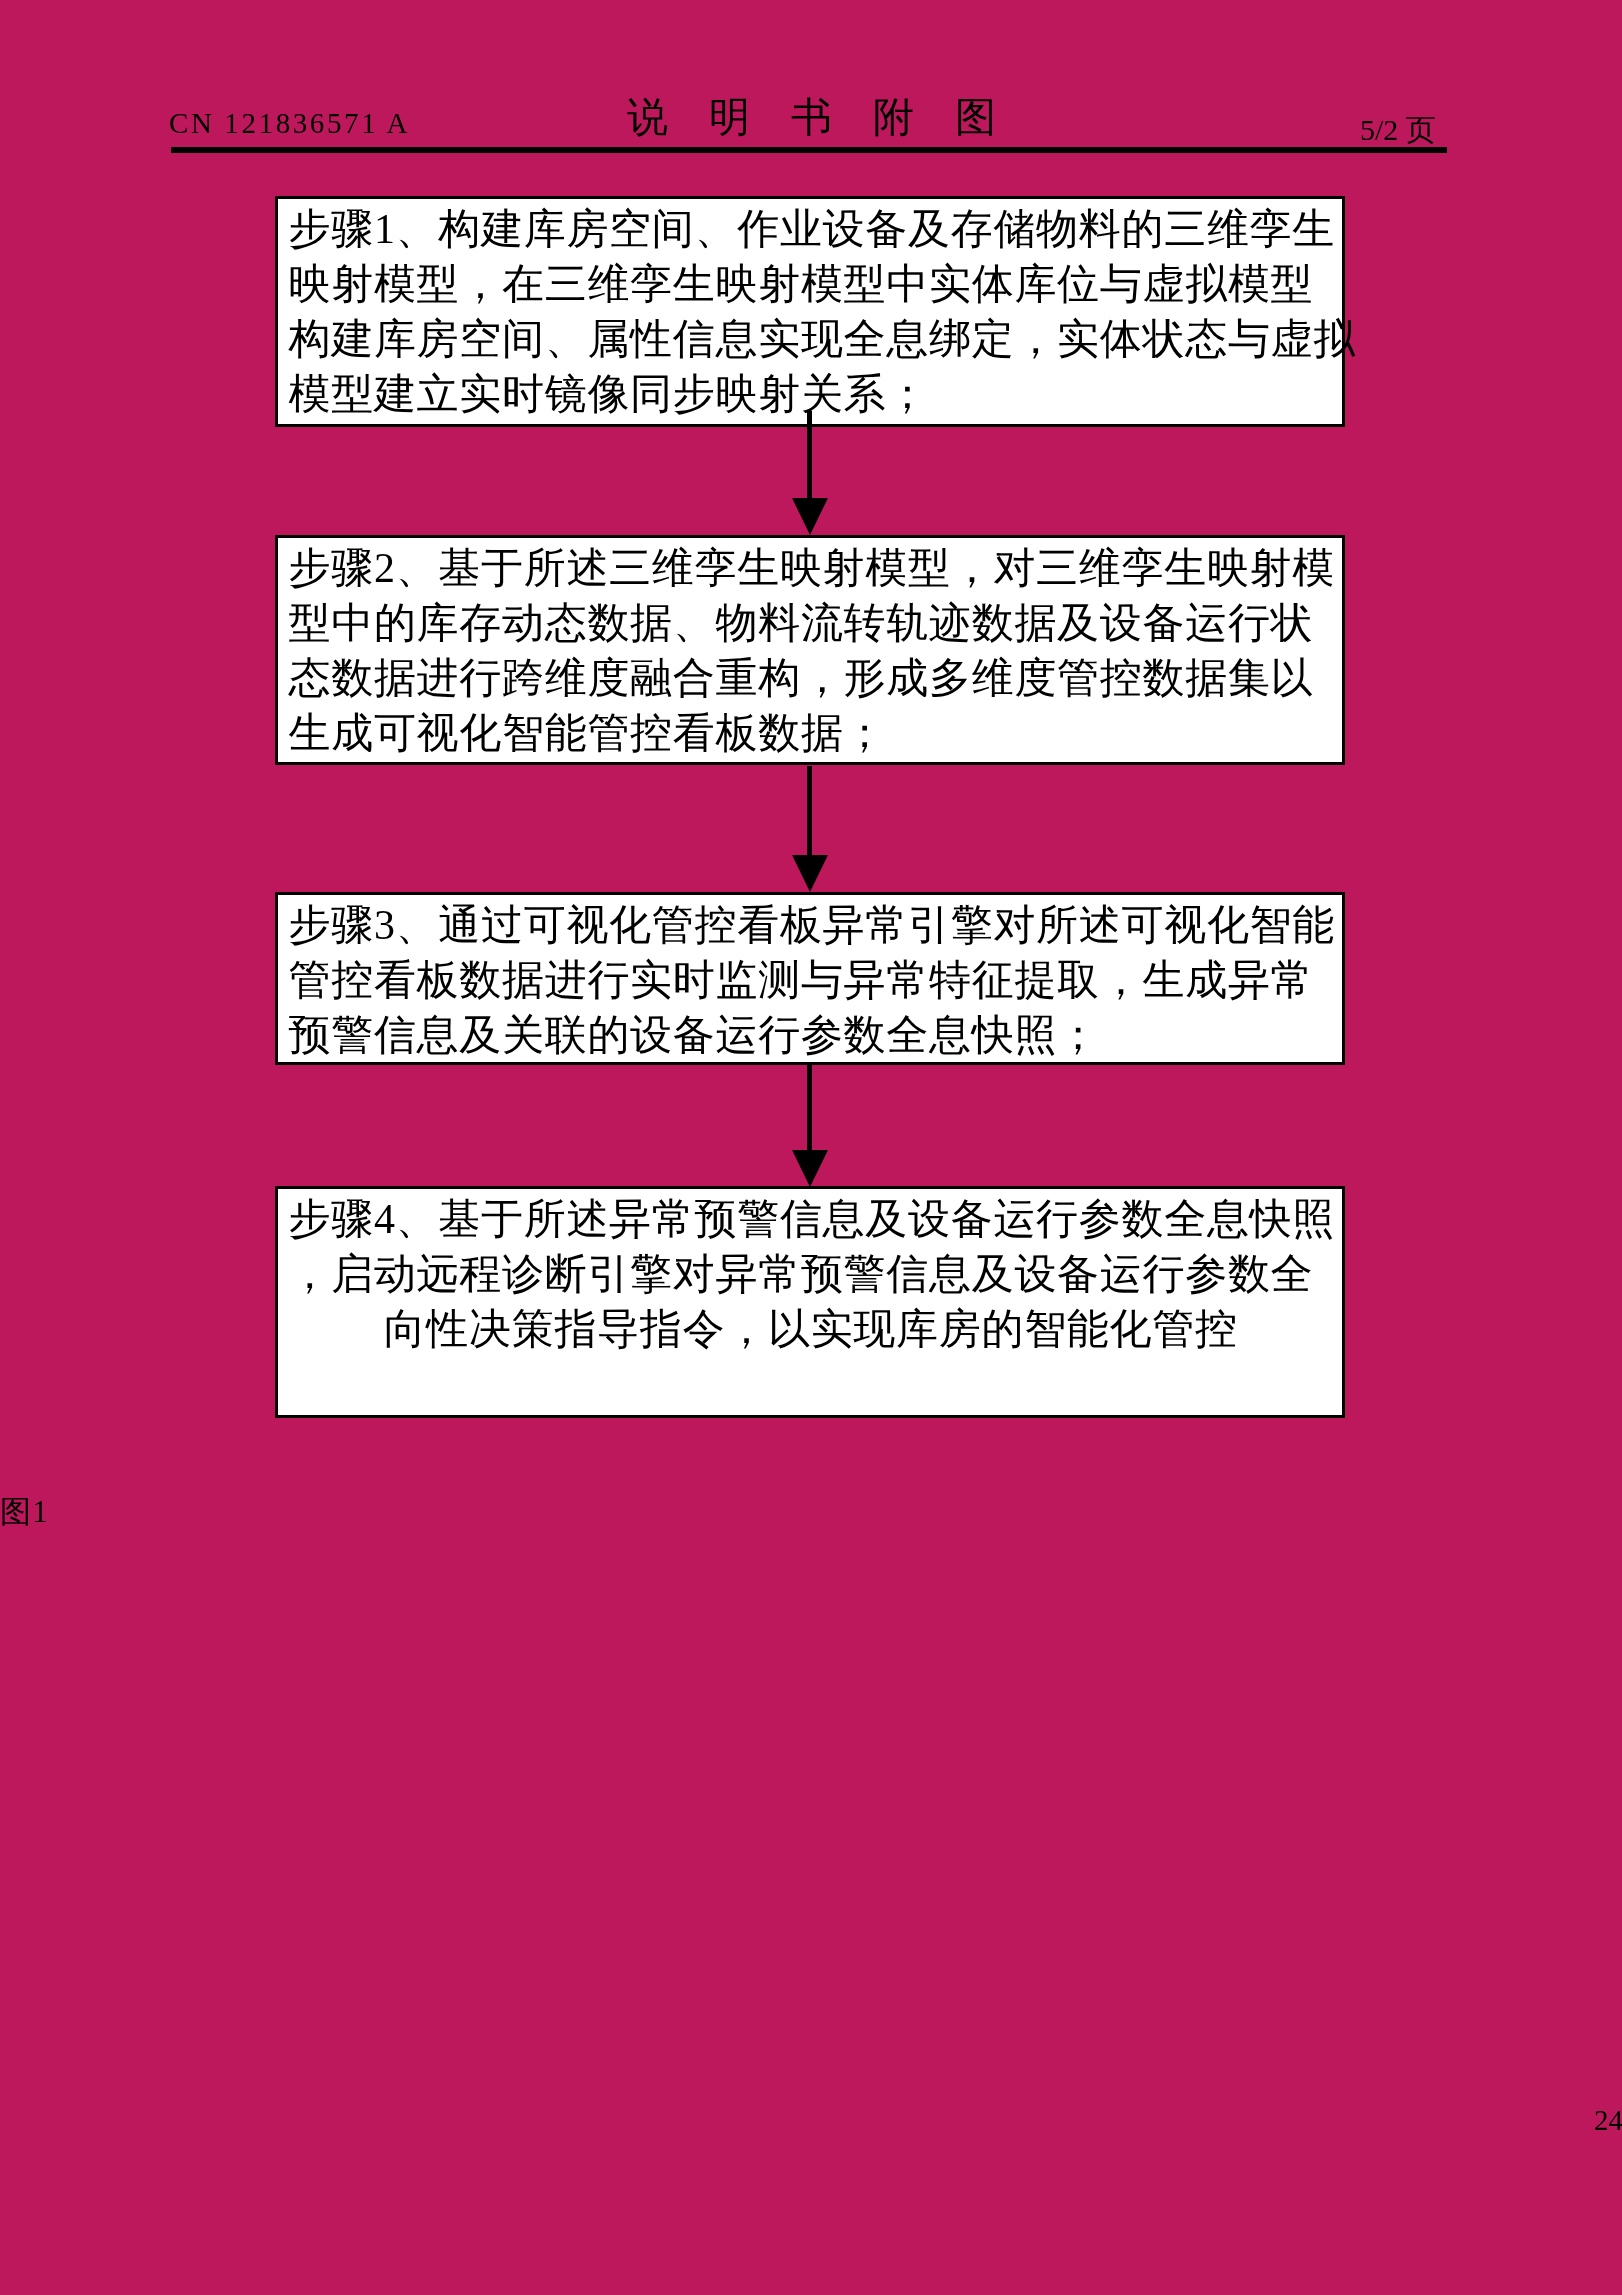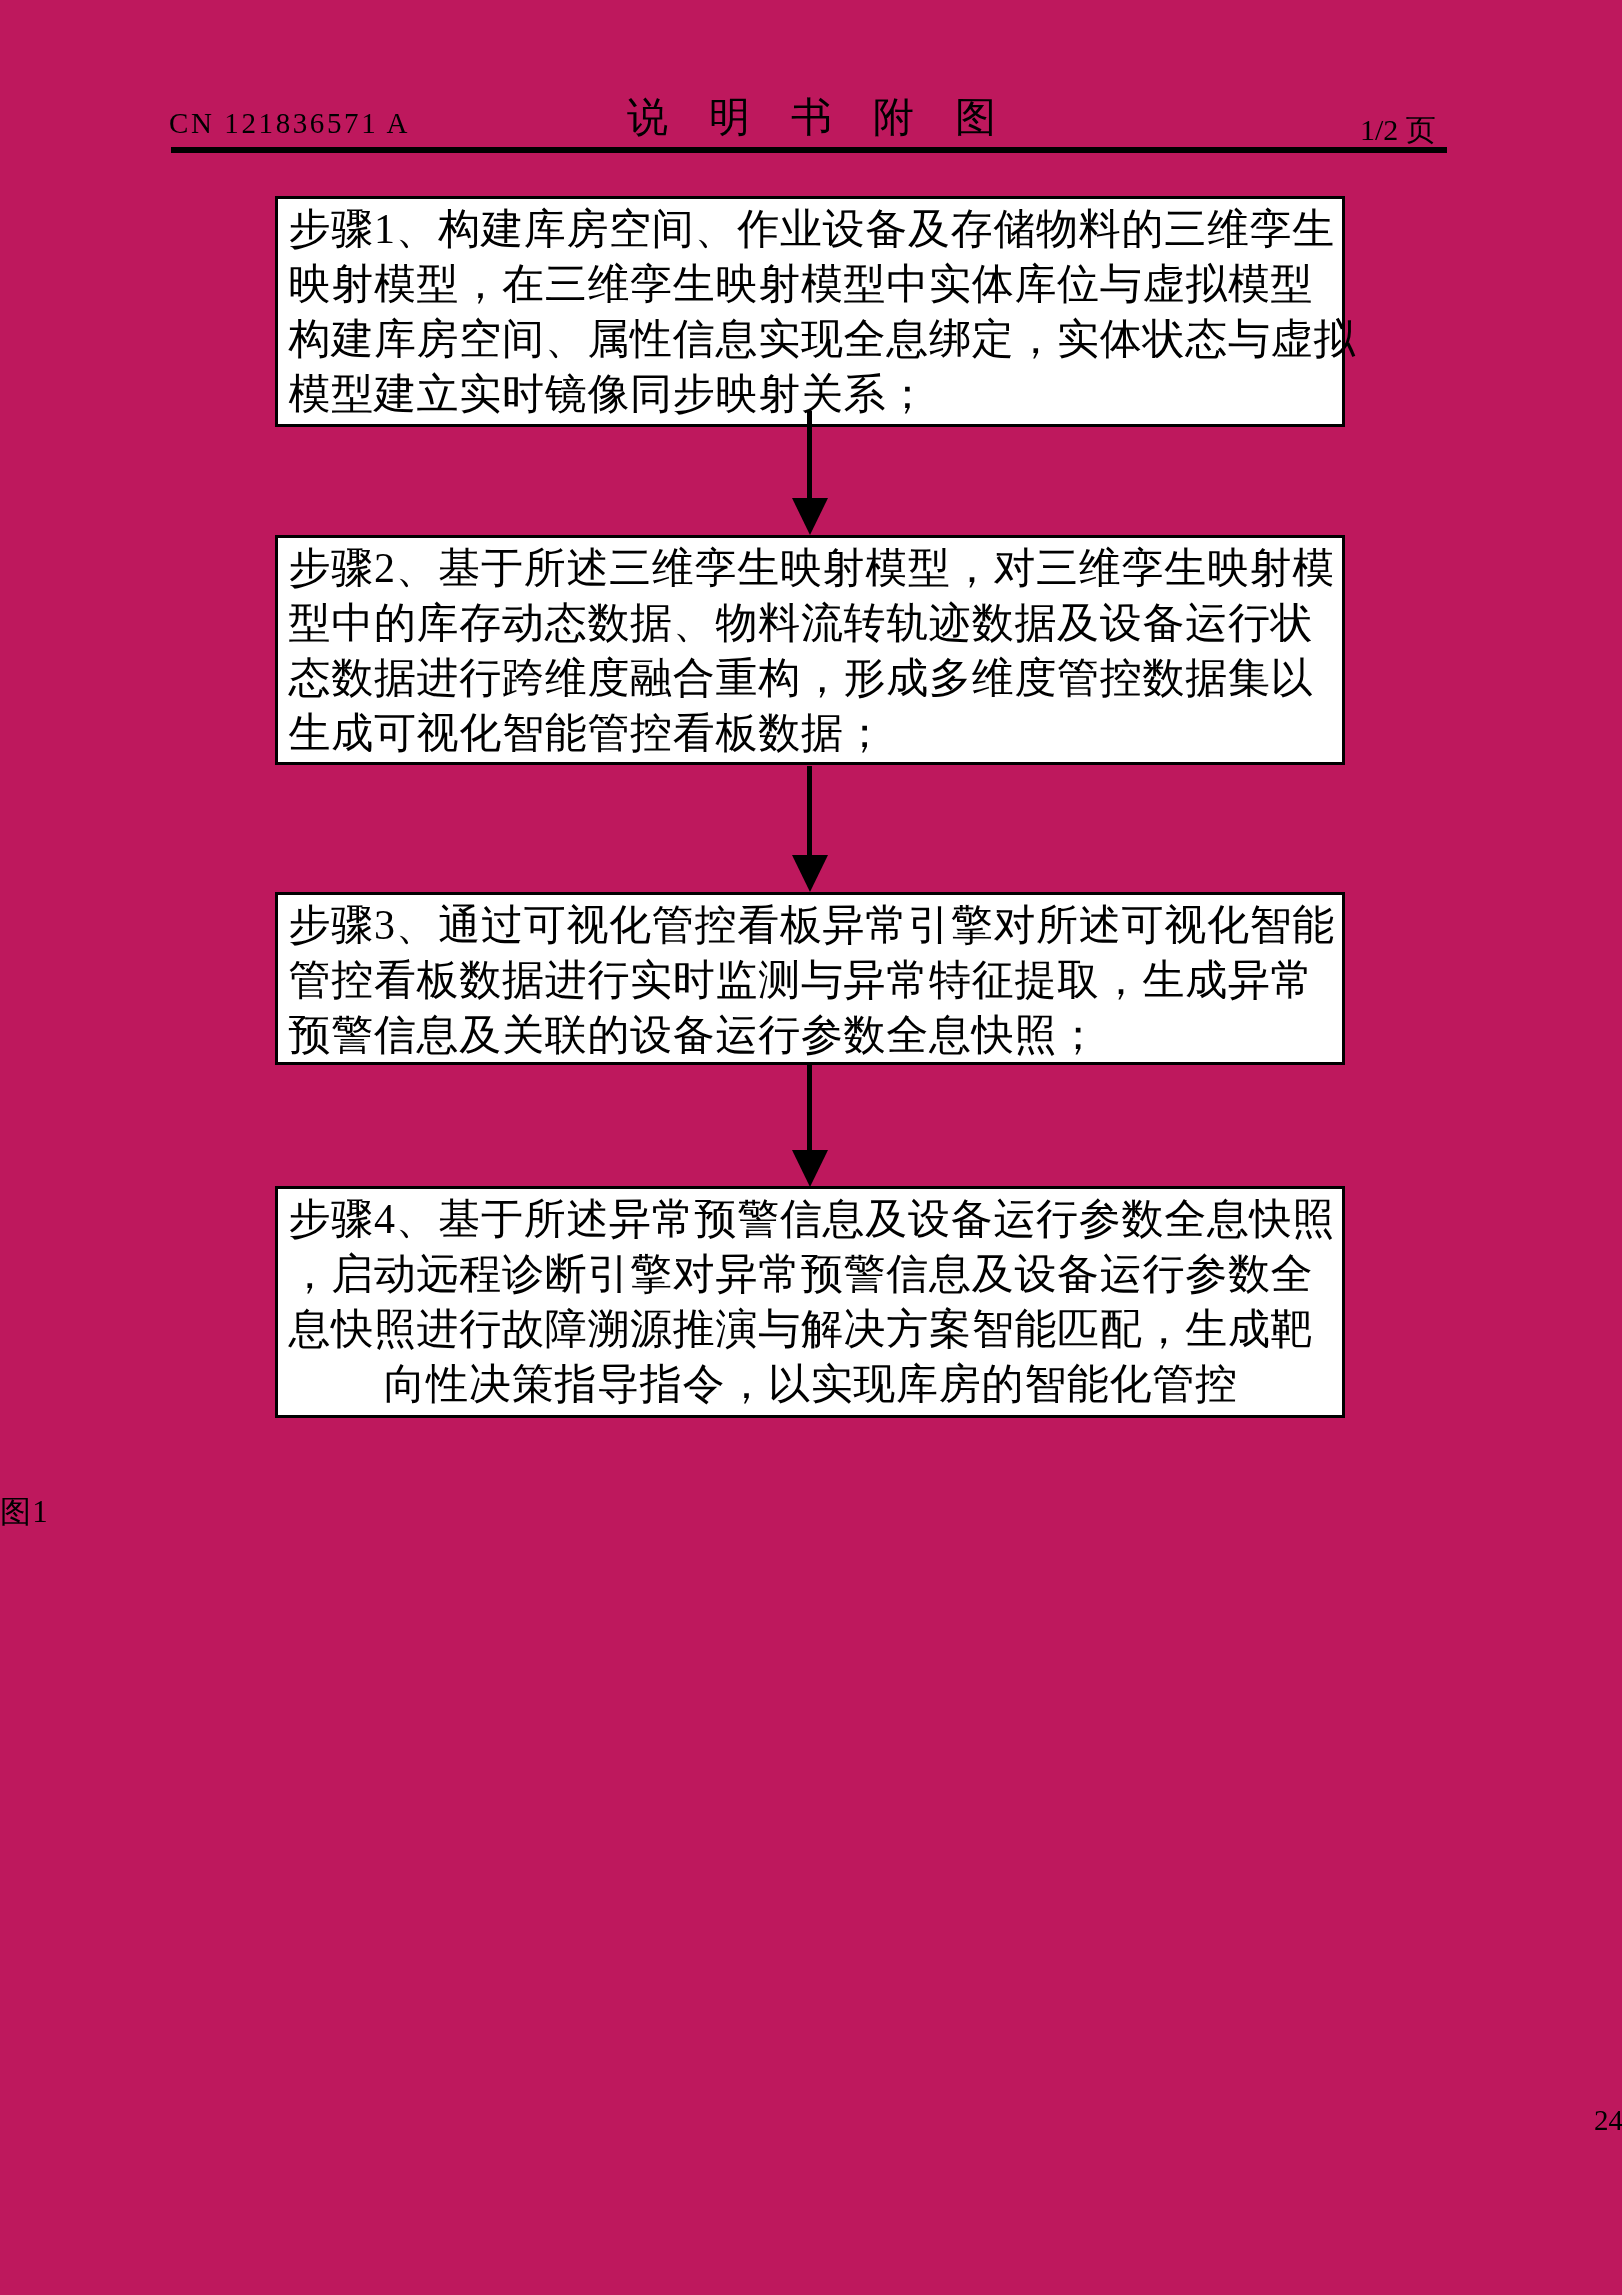--- a/index.html
+++ b/index.html
@@ -116,21 +116,21 @@
     font-size: 29px;
   }
 </style>
 </head>
 <body>
 
 <div class="page">
 
   <div class="patent-no">CN 121836571 A</div>
   <div class="doc-title">说　明　书　附　图</div>
-  <div class="page-ind">1/2 页</div>
+  <div class="page-ind">5/2 页</div>
   <div class="header-rule"></div>
 
   <div class="flow-box box-1">
     <div class="line">步骤1、构建库房空间、作业设备及存储物料的三维孪生</div>
     <div class="line">映射模型，在三维孪生映射模型中实体库位与虚拟模型</div>
     <div class="line">构建库房空间、属性信息实现全息绑定，实体状态与虚拟</div>
     <div class="line">模型建立实时镜像同步映射关系；</div>
   </div>
 
   <div class="arrow arrow-1">
@@ -157,21 +157,20 @@
   </div>
 
   <div class="arrow arrow-3">
     <div class="shaft"></div>
     <div class="head"></div>
   </div>
 
   <div class="flow-box box-4">
     <div class="line">步骤4、基于所述异常预警信息及设备运行参数全息快照</div>
     <div class="line">，启动远程诊断引擎对异常预警信息及设备运行参数全</div>
-    <div class="line">息快照进行故障溯源推演与解决方案智能匹配，生成靶</div>
     <div class="line center">向性决策指导指令，以实现库房的智能化管控</div>
   </div>
 
   <div class="fig-caption">图1</div>
 
   <div class="page-number">24</div>
 
 </div>
 
 

